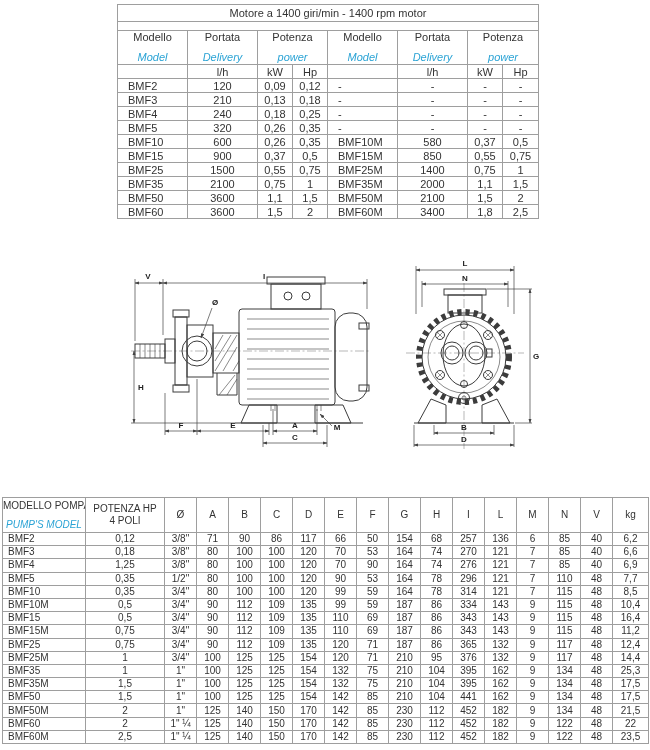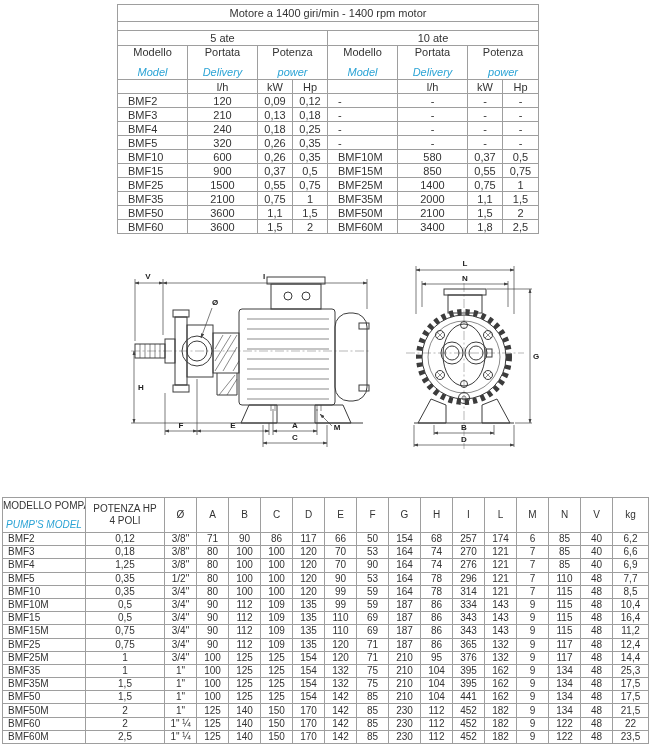--- a/index.html
+++ b/index.html
@@ -52,24 +52,20 @@
         <col style="width:70px">
         <col style="width:35px">
         <col style="width:36px">
     </colgroup>
     <thead>
       <tr class="r-title">
         <td colspan="8">Motore a 1400 giri/min - 1400 rpm motor</td>
       </tr>
       <tr class="r-spacer">
         <td colspan="8"></td>
-      </tr>
-      <tr class="r-group">
-        <td colspan="4">5 ate</td>
-        <td colspan="4">10 ate</td>
       </tr>
       <tr class="r-head">
         <td>
             <span class="blk">Modello</span>
             <span class="blk it">Model</span>
           </td>
         <td>
             <span class="blk">Portata</span>
             <span class="blk it">Delivery</span>
           </td>
@@ -368,21 +364,21 @@
           <td>3/8"</td>
           <td>71</td>
           <td>90</td>
           <td>86</td>
           <td>117</td>
           <td>66</td>
           <td>50</td>
           <td>154</td>
           <td>68</td>
           <td>257</td>
-          <td>174</td>
+          <td>136</td>
           <td>6</td>
           <td>85</td>
           <td>40</td>
           <td>6,2</td>
         </tr>
         <tr>
           <td class="model-col">BMF3</td>
           <td>0,18</td>
           <td>3/8"</td>
           <td>80</td>

